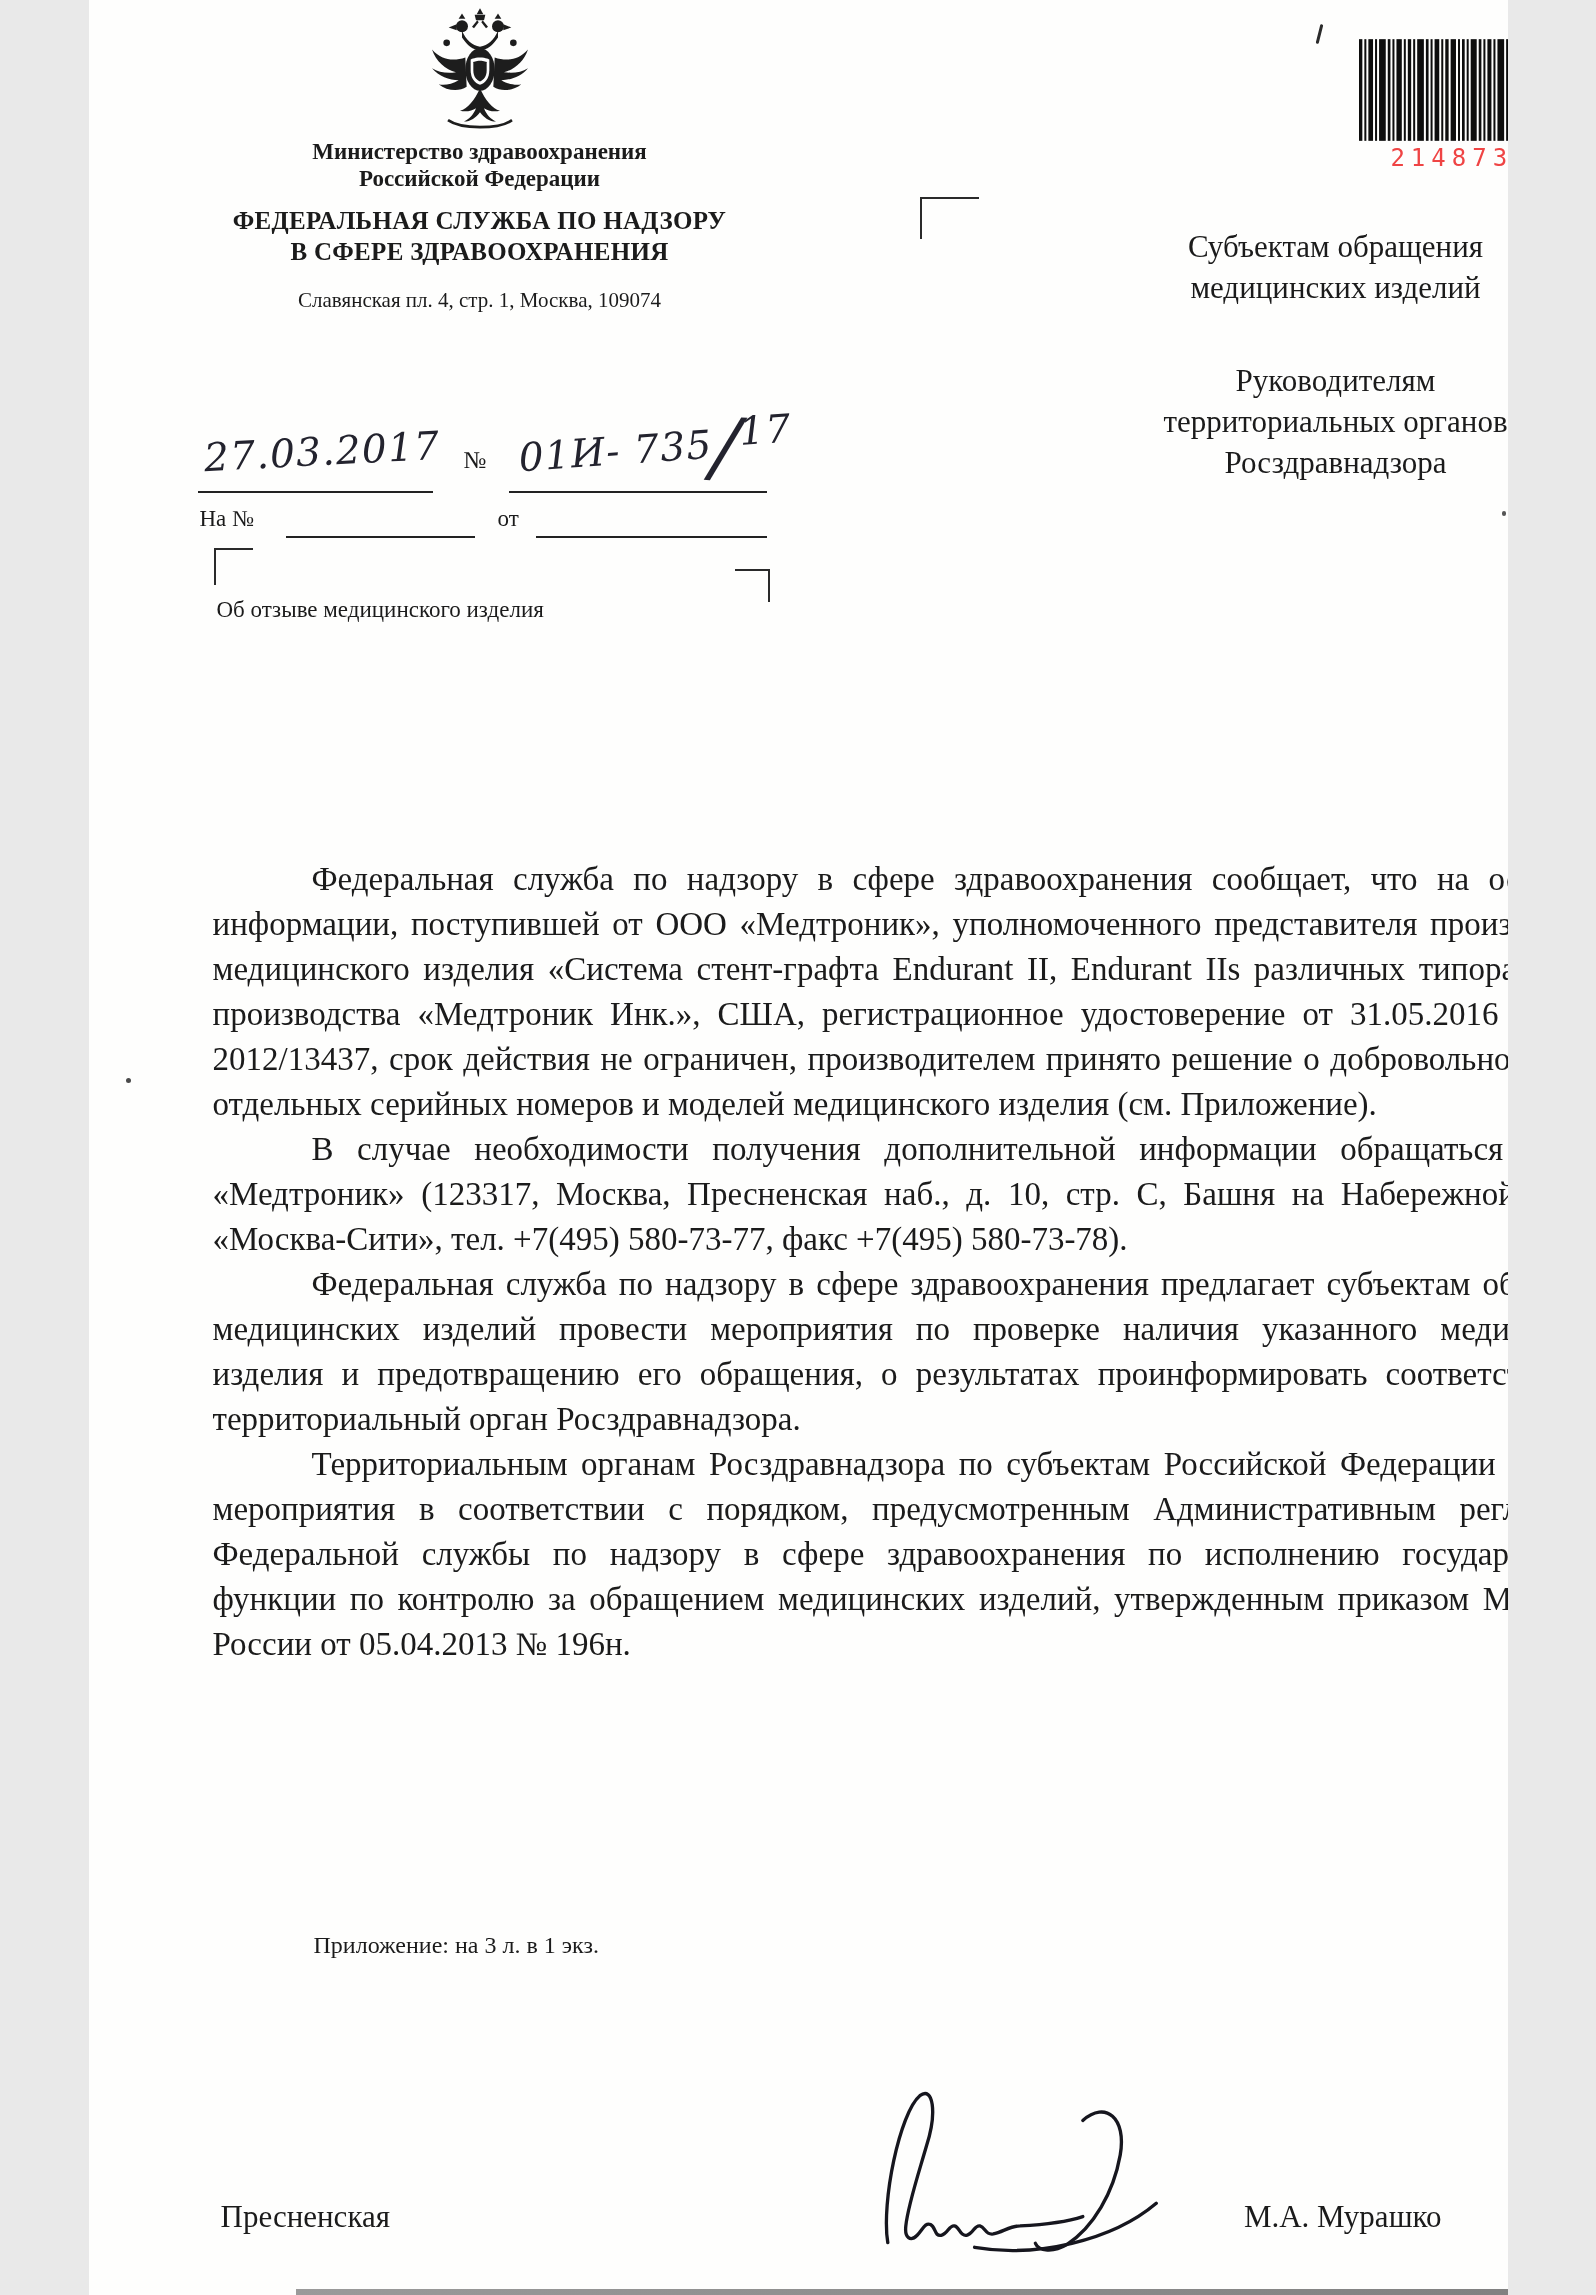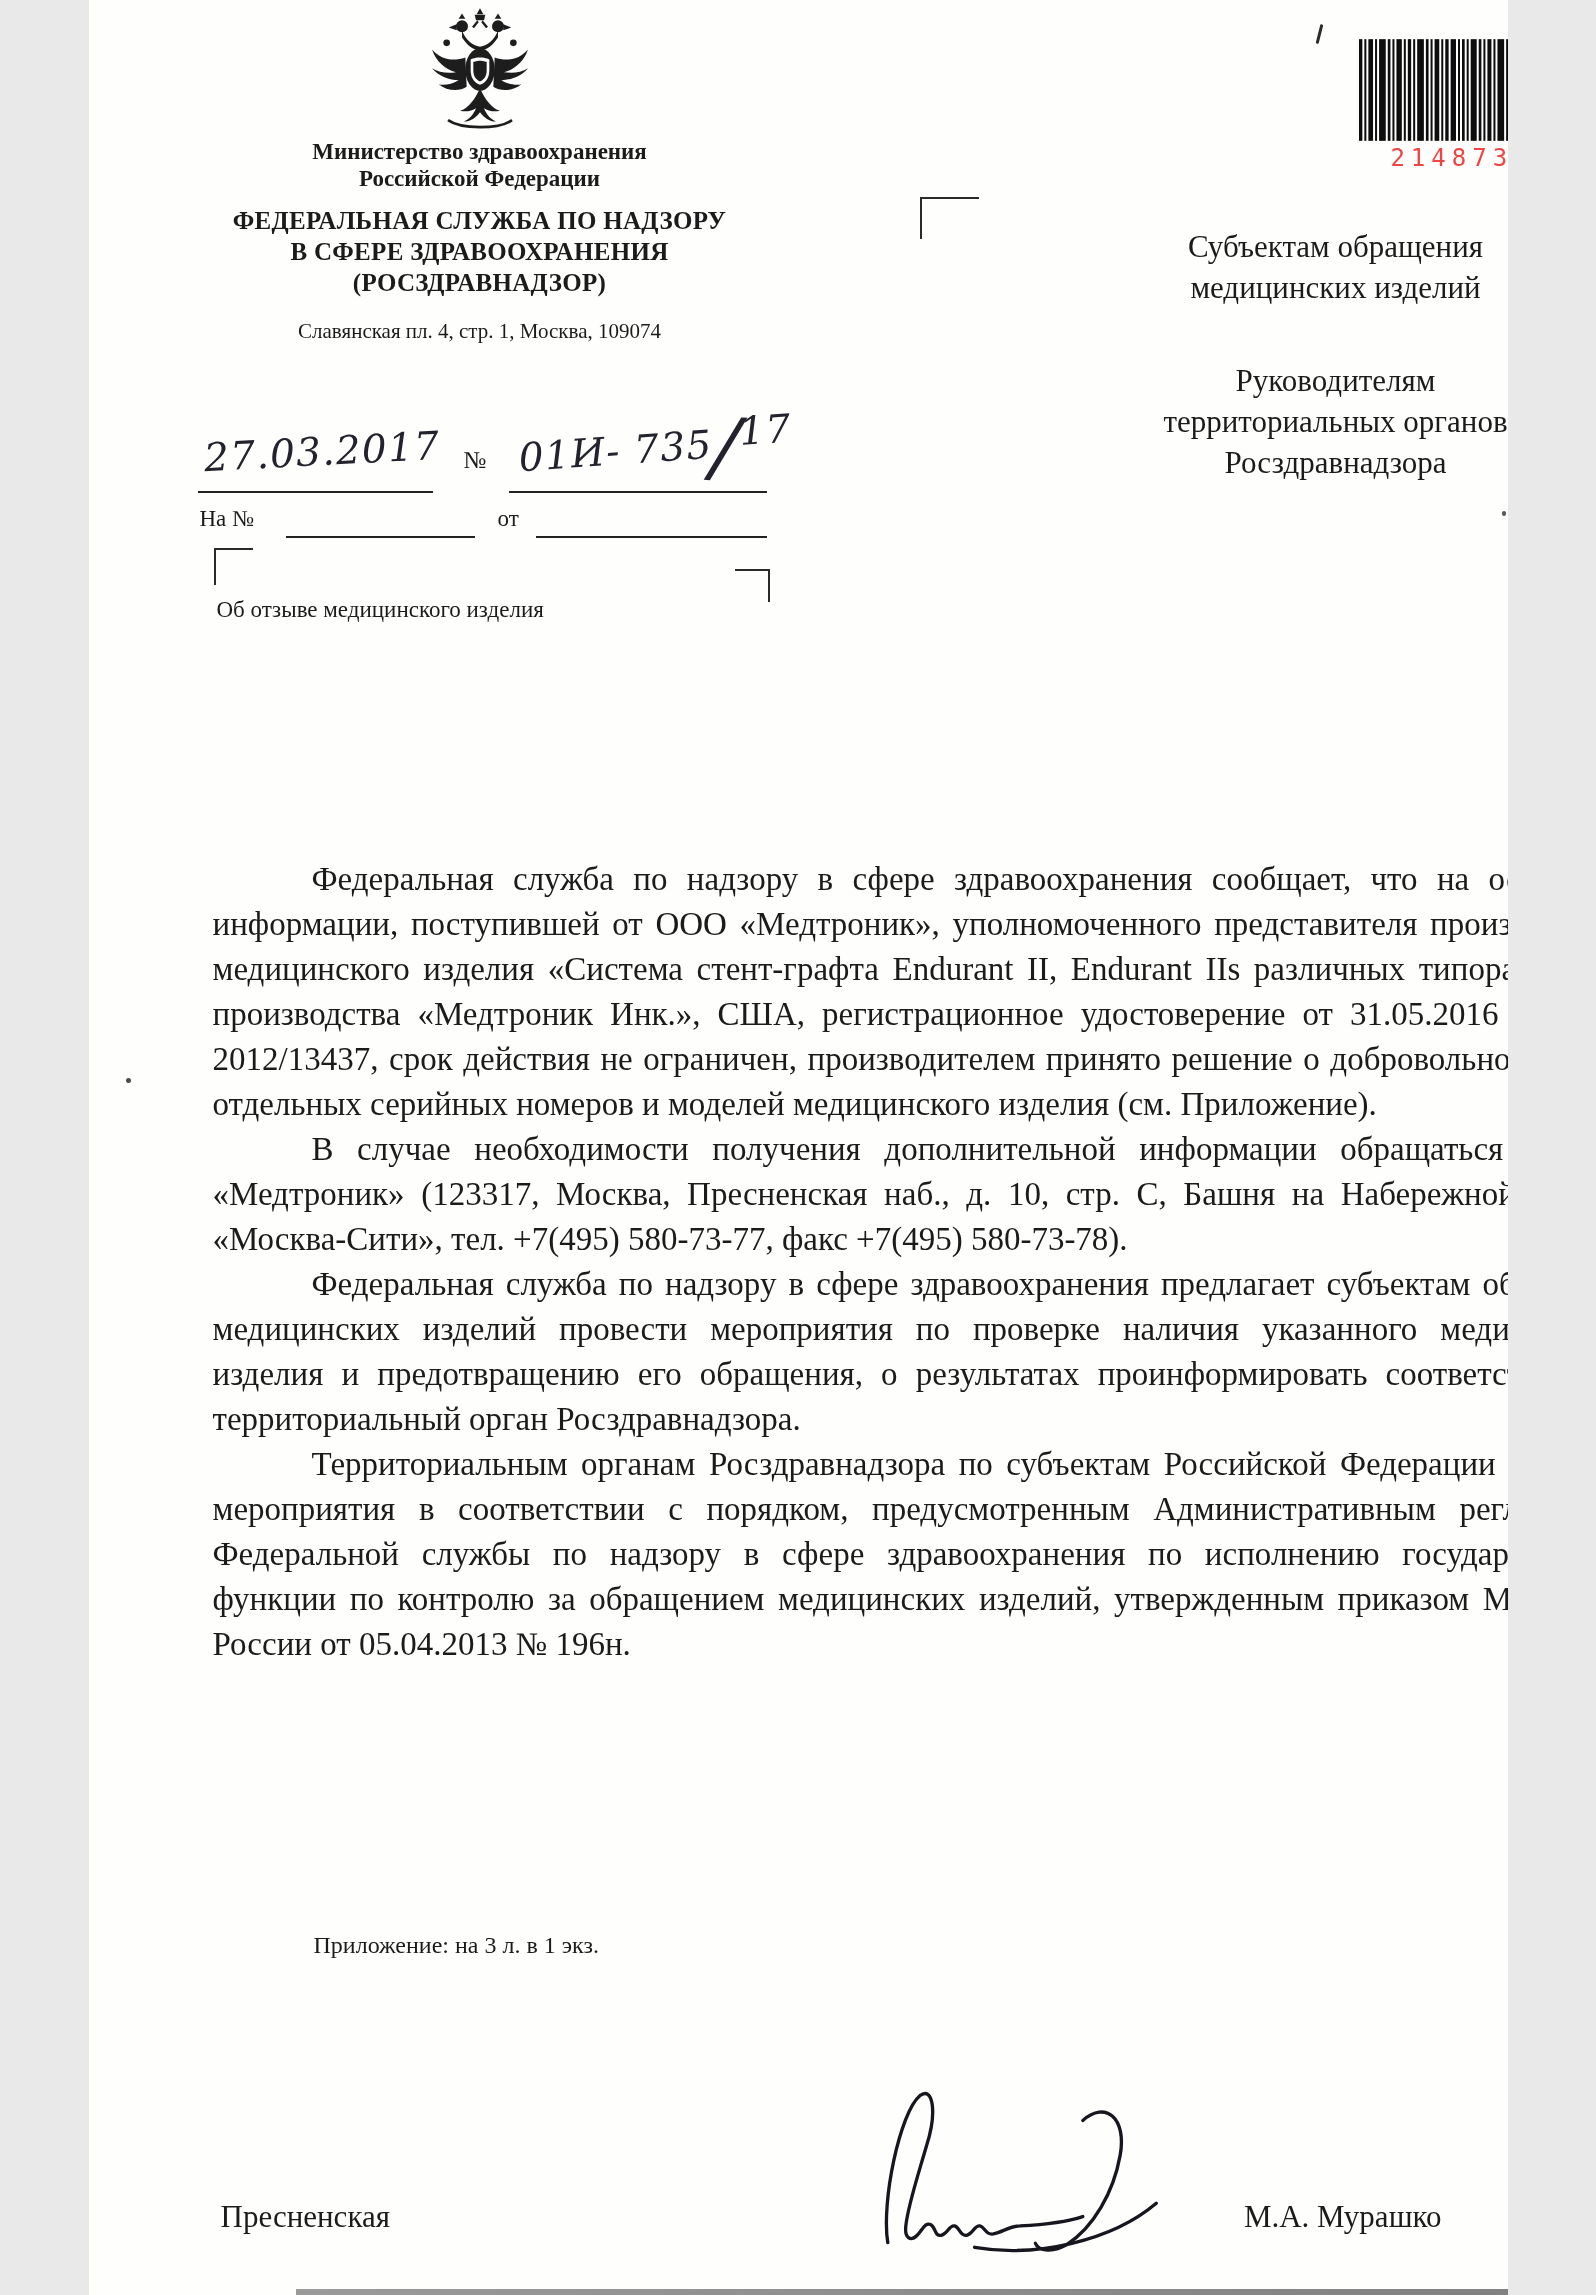--- a/index.html
+++ b/index.html
@@ -90,21 +90,20 @@
         <circle cx="134" cy="52" r="5"></circle>
         <path d="M84 74 c9 0 14 3 14 3 v16 c0 12 -6 19 -14 22 c-8 -3 -14 -10 -14 -22 v-16 c0 0 5 -3 14 -3 z" fill="#fdfdfd"></path>
         <path d="M84 79 c6 0 10 2 10 2 v12 c0 9 -4 14 -10 17 c-6 -3 -10 -8 -10 -17 v-12 c0 0 4 -2 10 -2 z"></path>
         <path d="M36 168 C 56 182 112 182 132 168" fill="none" stroke="#1d1d1d" stroke-width="4"></path>
       </g>
     </svg>
     <div class="ministry">Министерство здравоохранения</div>
     <div class="ministry" style="margin-top:0;">Российской Федерации</div>
     <div class="service">ФЕДЕРАЛЬНАЯ СЛУЖБА ПО НАДЗОРУ</div>
     <div class="service" style="margin-top:0;">В СФЕРЕ ЗДРАВООХРАНЕНИЯ</div>
-    <div class="service" style="margin-top:0;">(РОСЗДРАВНАДЗОР)</div>
     <div class="org-address">Славянская пл. 4, стр. 1, Москва, 109074</div>
   </div>
 
   <div class="barcode-wrap">
     <svg width="206" height="102" viewBox="0 0 308 152">
       <g fill="#0d0d0d">
         <rect x="0" y="0" width="5" height="152"></rect>
           <rect x="8" y="0" width="3" height="152"></rect>
         <rect x="14" y="0" width="7" height="152"></rect>
           <rect x="24" y="0" width="3" height="152"></rect>

